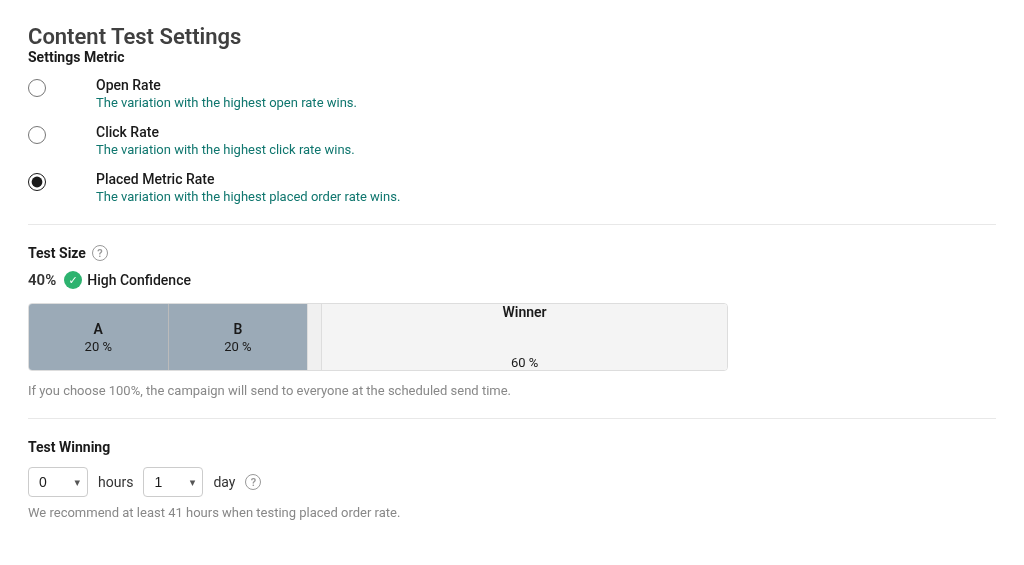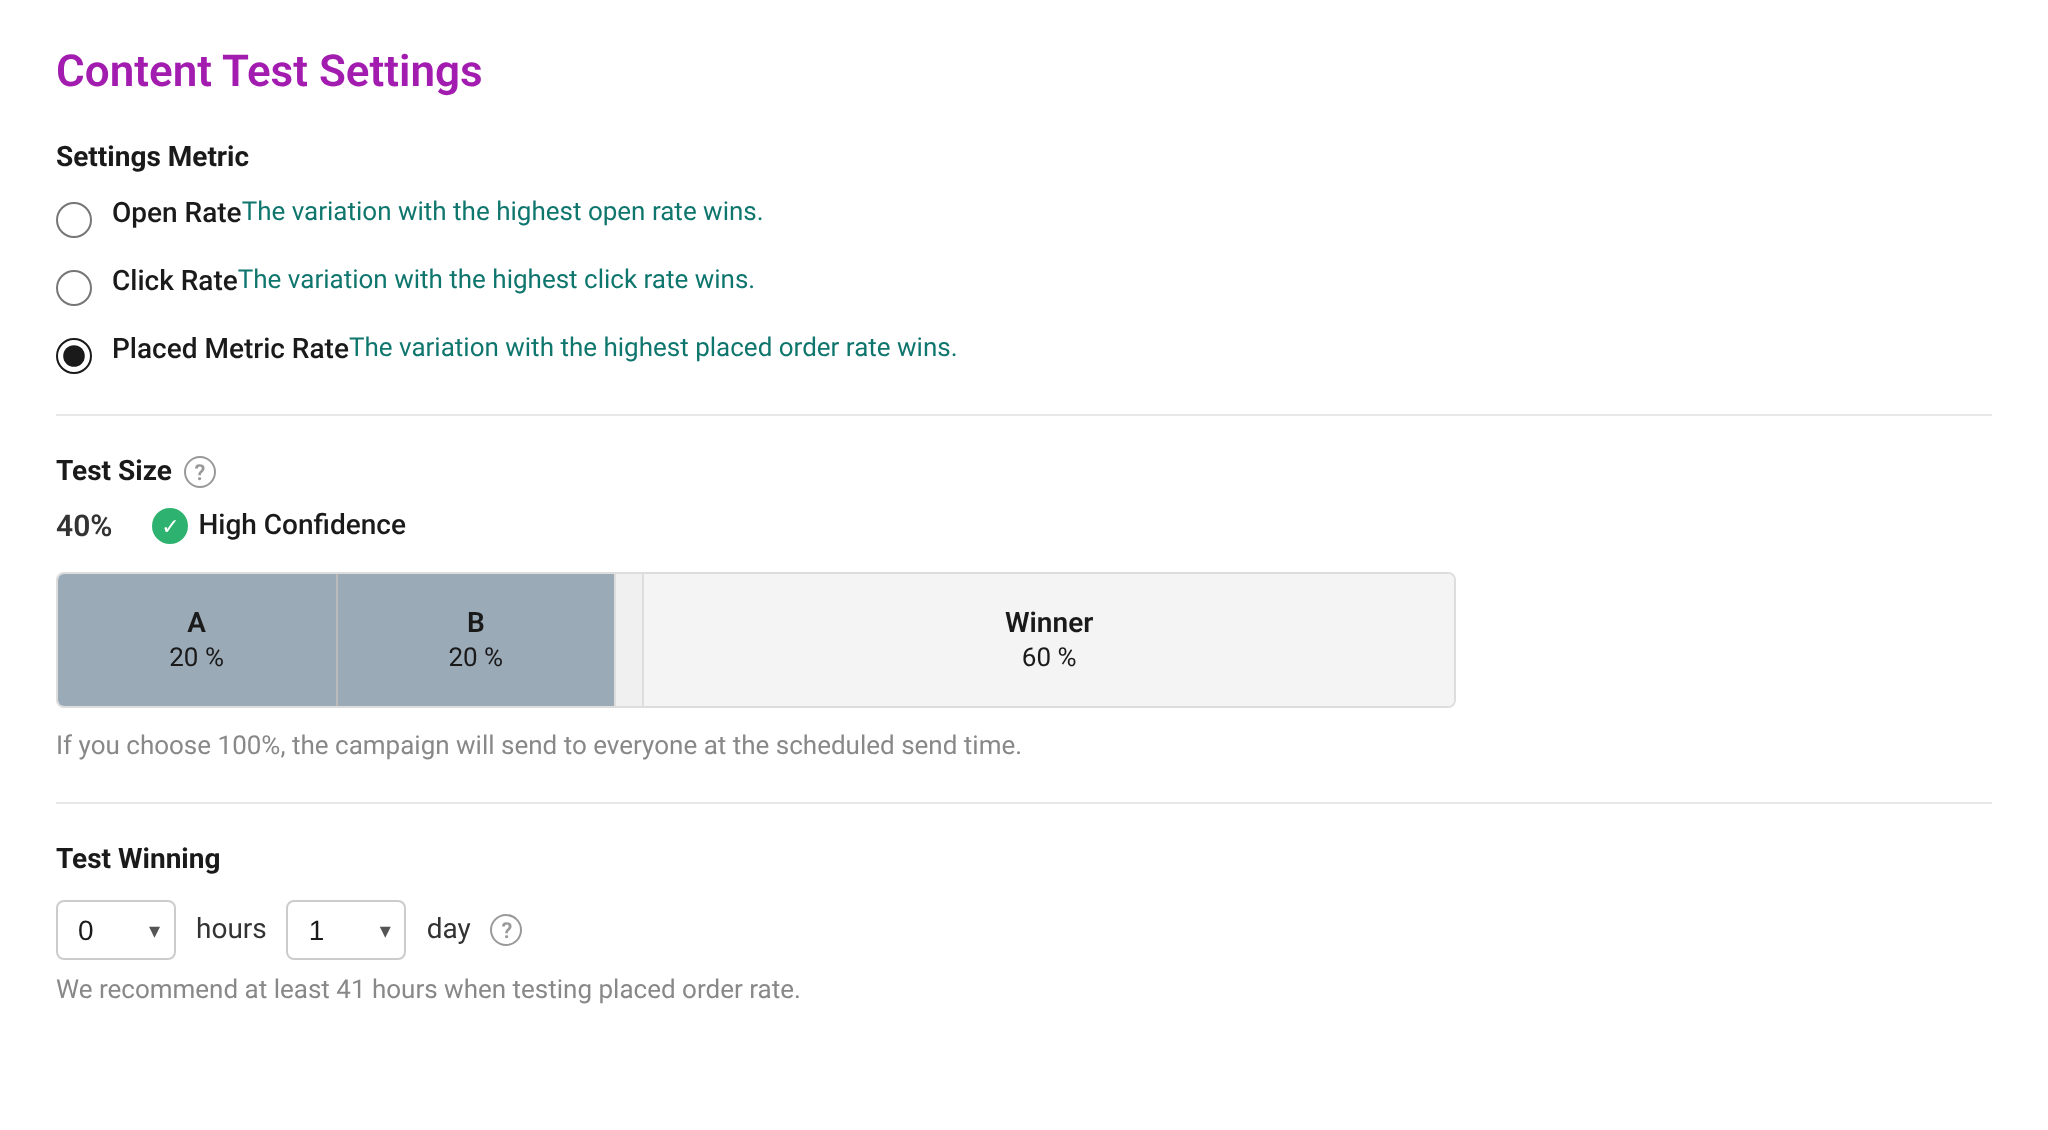--- a/index.html
+++ b/index.html
@@ -8,22 +8,21 @@
       background: #fff;
       color: #333;
       font-size: 14px;
       padding: 24px 28px;
       max-width: 1024px;
     }
 
     .page-title {
       font-size: 22px;
       font-weight: 600;
-      color: #a21caf;
-      margin-bottom: 22px;
+      color: #404040;
     }
 
     .section-label {
       font-weight: 700;
       font-size: 14px;
       color: #1a1a1a;
       margin-bottom: 12px;
     }
 
     .radio-group {
@@ -42,21 +41,22 @@
       margin-right: 10px;
       width: 18px;
       height: 18px;
       accent-color: #1a1a1a;
       cursor: pointer;
       flex-shrink: 0;
     }
 
     .radio-option-content {
       display: flex;
-      flex-direction: row;
+      flex-direction: column;
+      margin-left: 40px;
     }
 
     .radio-option-label {
       font-size: 14px;
       font-weight: 500;
       color: #1a1a1a;
       margin-bottom: 2px;
     }
 
     .radio-option-desc {
@@ -88,21 +88,21 @@
       color: #999;
       font-size: 11px;
       font-weight: 600;
       cursor: pointer;
       line-height: 1;
     }
 
     .test-size-value-row {
       display: flex;
       align-items: center;
-      gap: 20px;
+      gap: 8px;
       margin-bottom: 14px;
       font-size: 15px;
       font-weight: 600;
     }
 
     .confidence-badge {
       display: flex;
       align-items: center;
       gap: 5px;
       font-size: 14px;
@@ -155,20 +155,21 @@
 
     .bar-segment.divider-seg {
       background: #f0f0f0;
       width: 2%;
       border-right: 1px solid #ddd;
     }
 
     .bar-segment.winner {
       background: #f4f4f4;
       flex: 1;
+      justify-content: space-between;
     }
 
     .bar-label {
       font-weight: 600;
       font-size: 14px;
       color: #1a1a1a;
       margin-bottom: 2px;
     }
 
     .bar-value {

